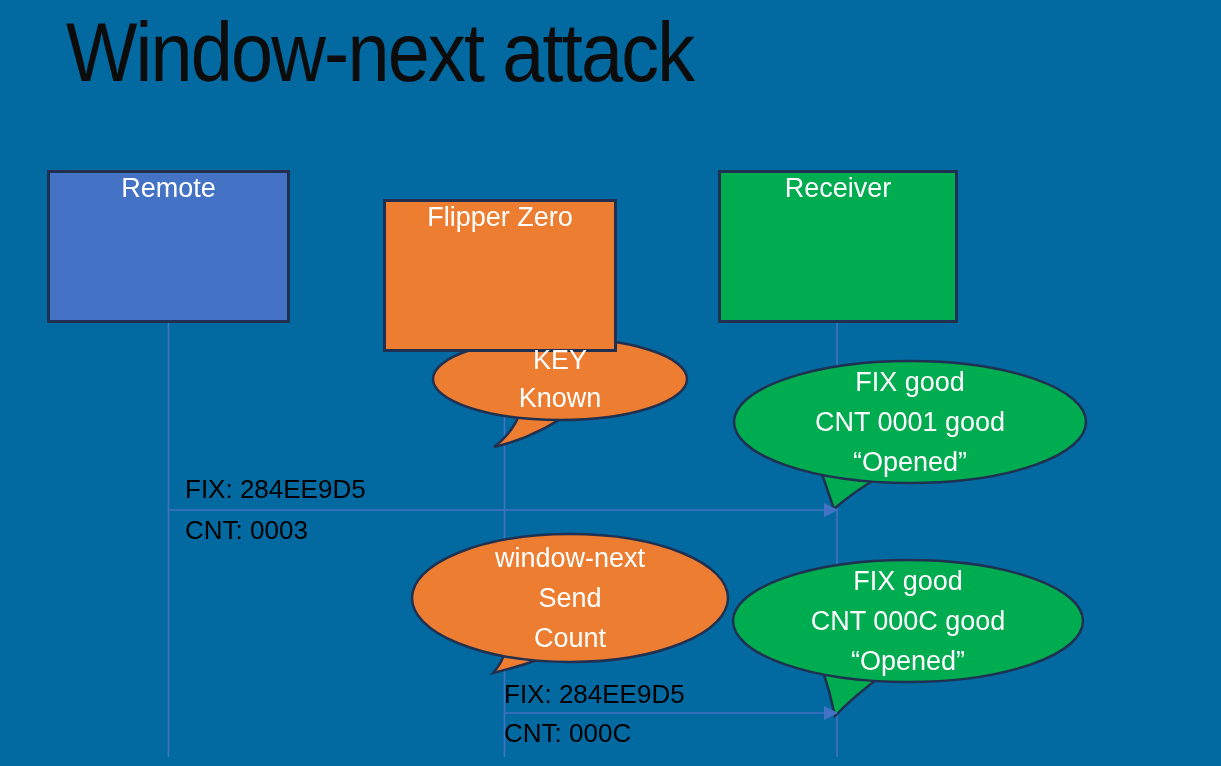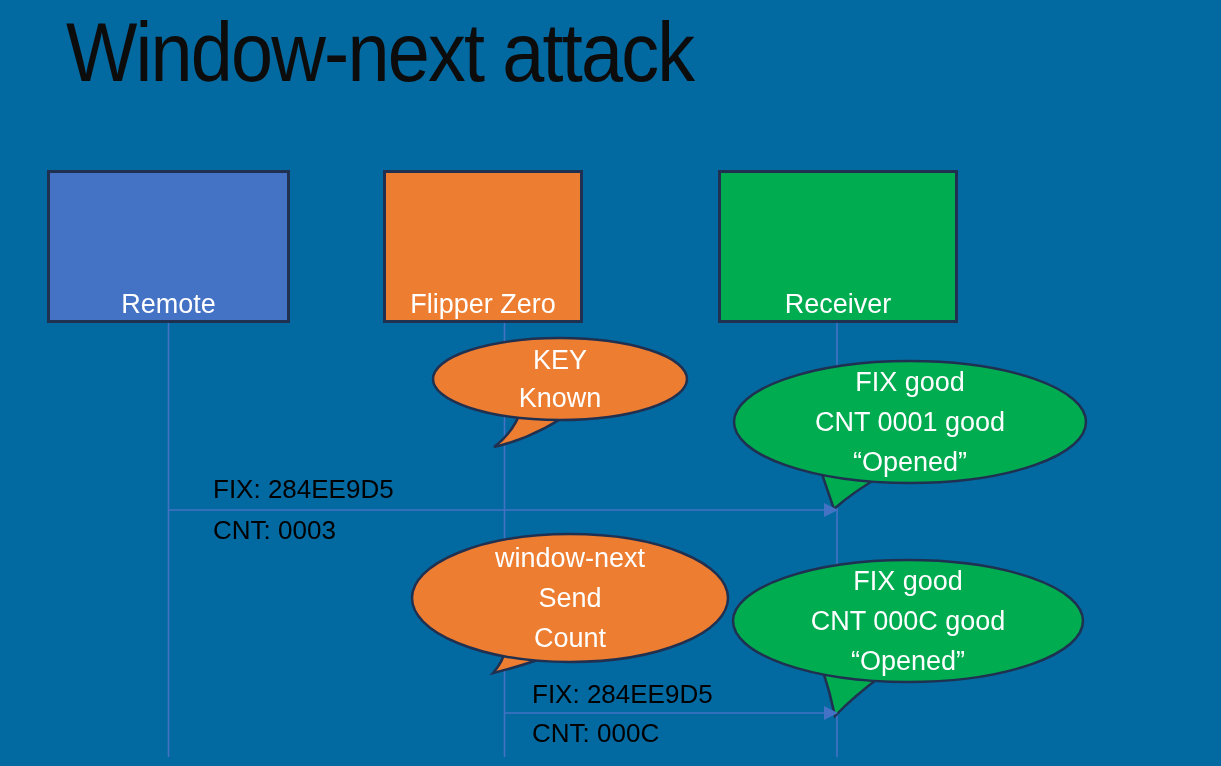--- a/index.html
+++ b/index.html
@@ -12,35 +12,35 @@
     font-size:84px; line-height:100px; font-weight:200; letter-spacing:-2px;
     transform:scaleX(0.9); transform-origin:0 0;
     color:#0c0c0c; white-space:nowrap;
   }
   .diagram-svg { position:absolute; left:0; top:0; }
   .lifeline { stroke:#4472C4; stroke-width:1.6; }
   .msg-line { stroke:#4472C4; stroke-width:1.6; }
   .bubble   { stroke:#1F3050; stroke-width:2.5; }
   .actor-box {
     position:absolute; top:170px; height:153px; box-sizing:border-box;
-    border:3px solid #1F3050; display:flex; align-items:flex-end; justify-content:center;
+    border:3px solid #1F3050; display:flex; align-items:flex-start; justify-content:center;
     color:#ffffff; font-size:27px;
   }
   .actor-remote   { left:47px;  width:243px; background:#4472C4; }
-  .actor-flipper  { left:383px; width:200px; background:#ED7D31; }
+  .actor-flipper  { left:383px; width:234px; background:#ED7D31;margin-top:29px; }
   .actor-receiver { left:718px; width:240px; background:#00AC50; }
   .callout-text {
     position:absolute; color:#ffffff; font-size:27px; line-height:40px;
     text-align:center;
   }
   .callout-key    { left:433px; top:341px; width:254px; line-height:38px; }
   .callout-open1  { left:735px; top:362px; width:350px; }
   .callout-send   { left:413px; top:538px; width:314px; }
   .callout-open2  { left:733px; top:561px; width:350px; }
-  .msg-label { position:absolute; color:#000000; font-size:26px; line-height:30px; white-space:nowrap;margin-left:28px; }
+  .msg-label { position:absolute; color:#000000; font-size:26px; line-height:30px; white-space:nowrap; }
   .label-m1-top    { left:185px; top:474px; }
   .label-m1-bottom { left:185px; top:515px; }
   .label-m2-top    { left:504px; top:679px; }
   .label-m2-bottom { left:504px; top:718px; }
 </style>
 </head>
 <body>
 
 <div class="stage">
 

